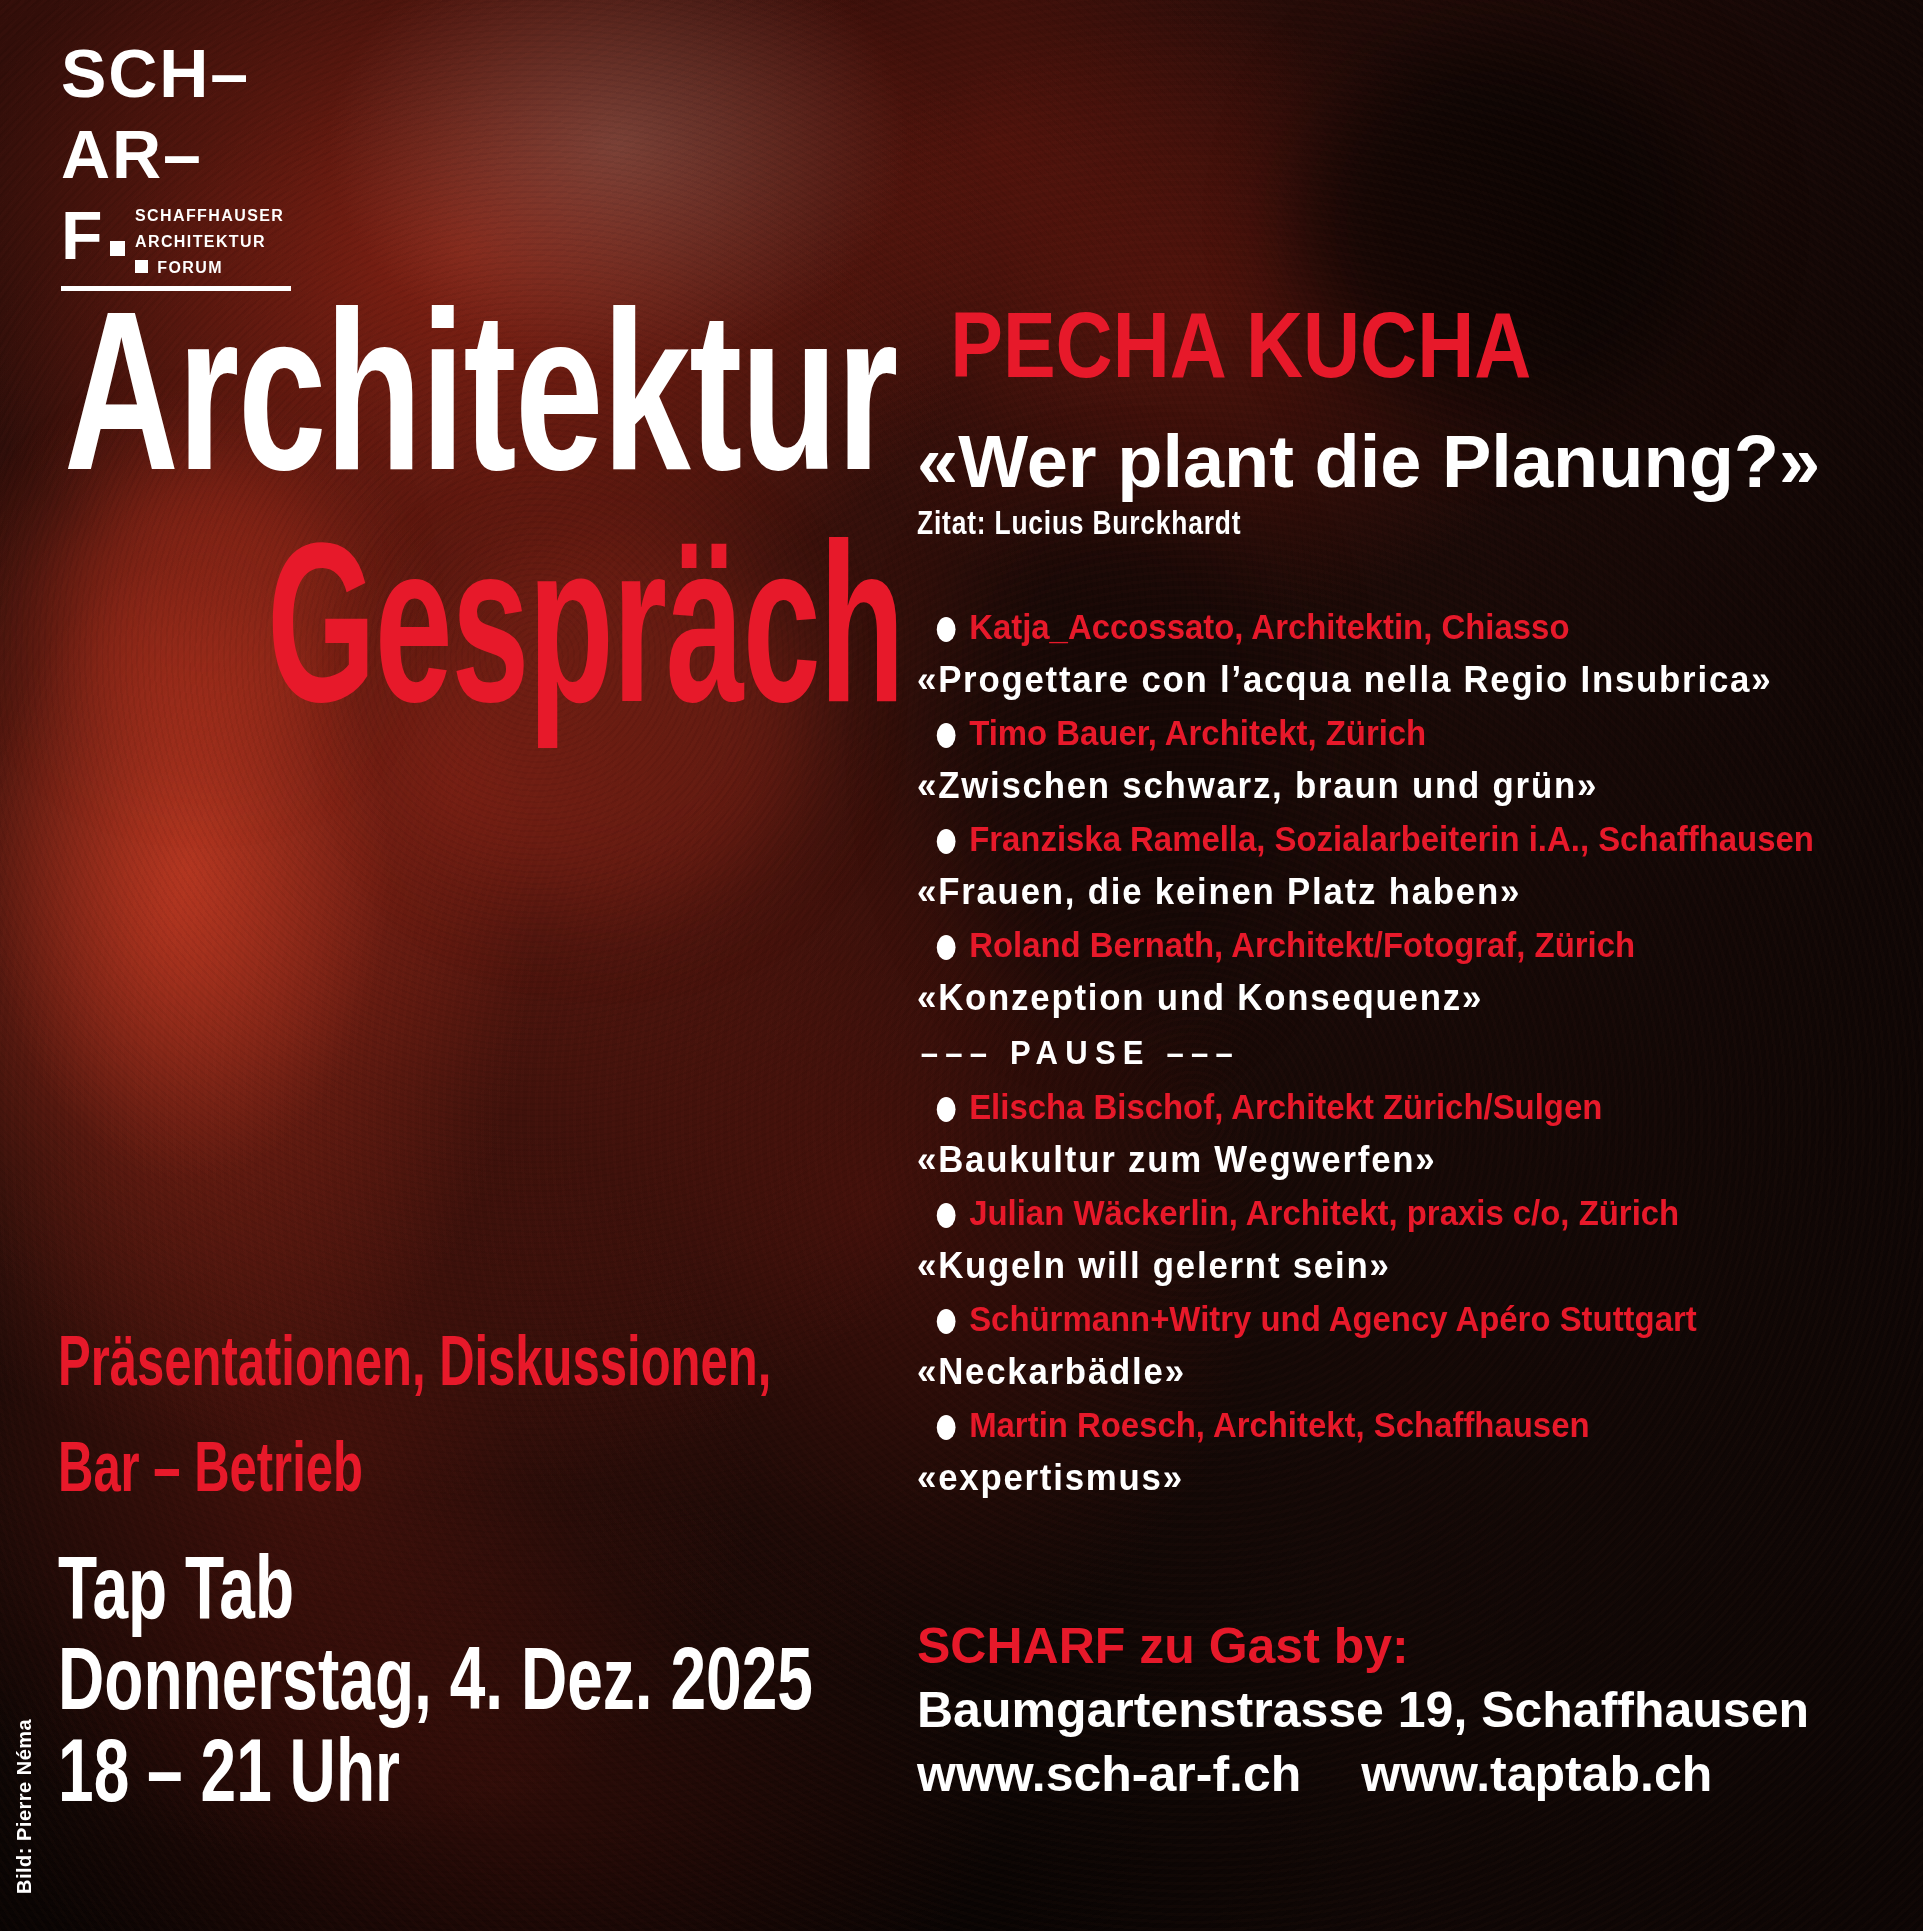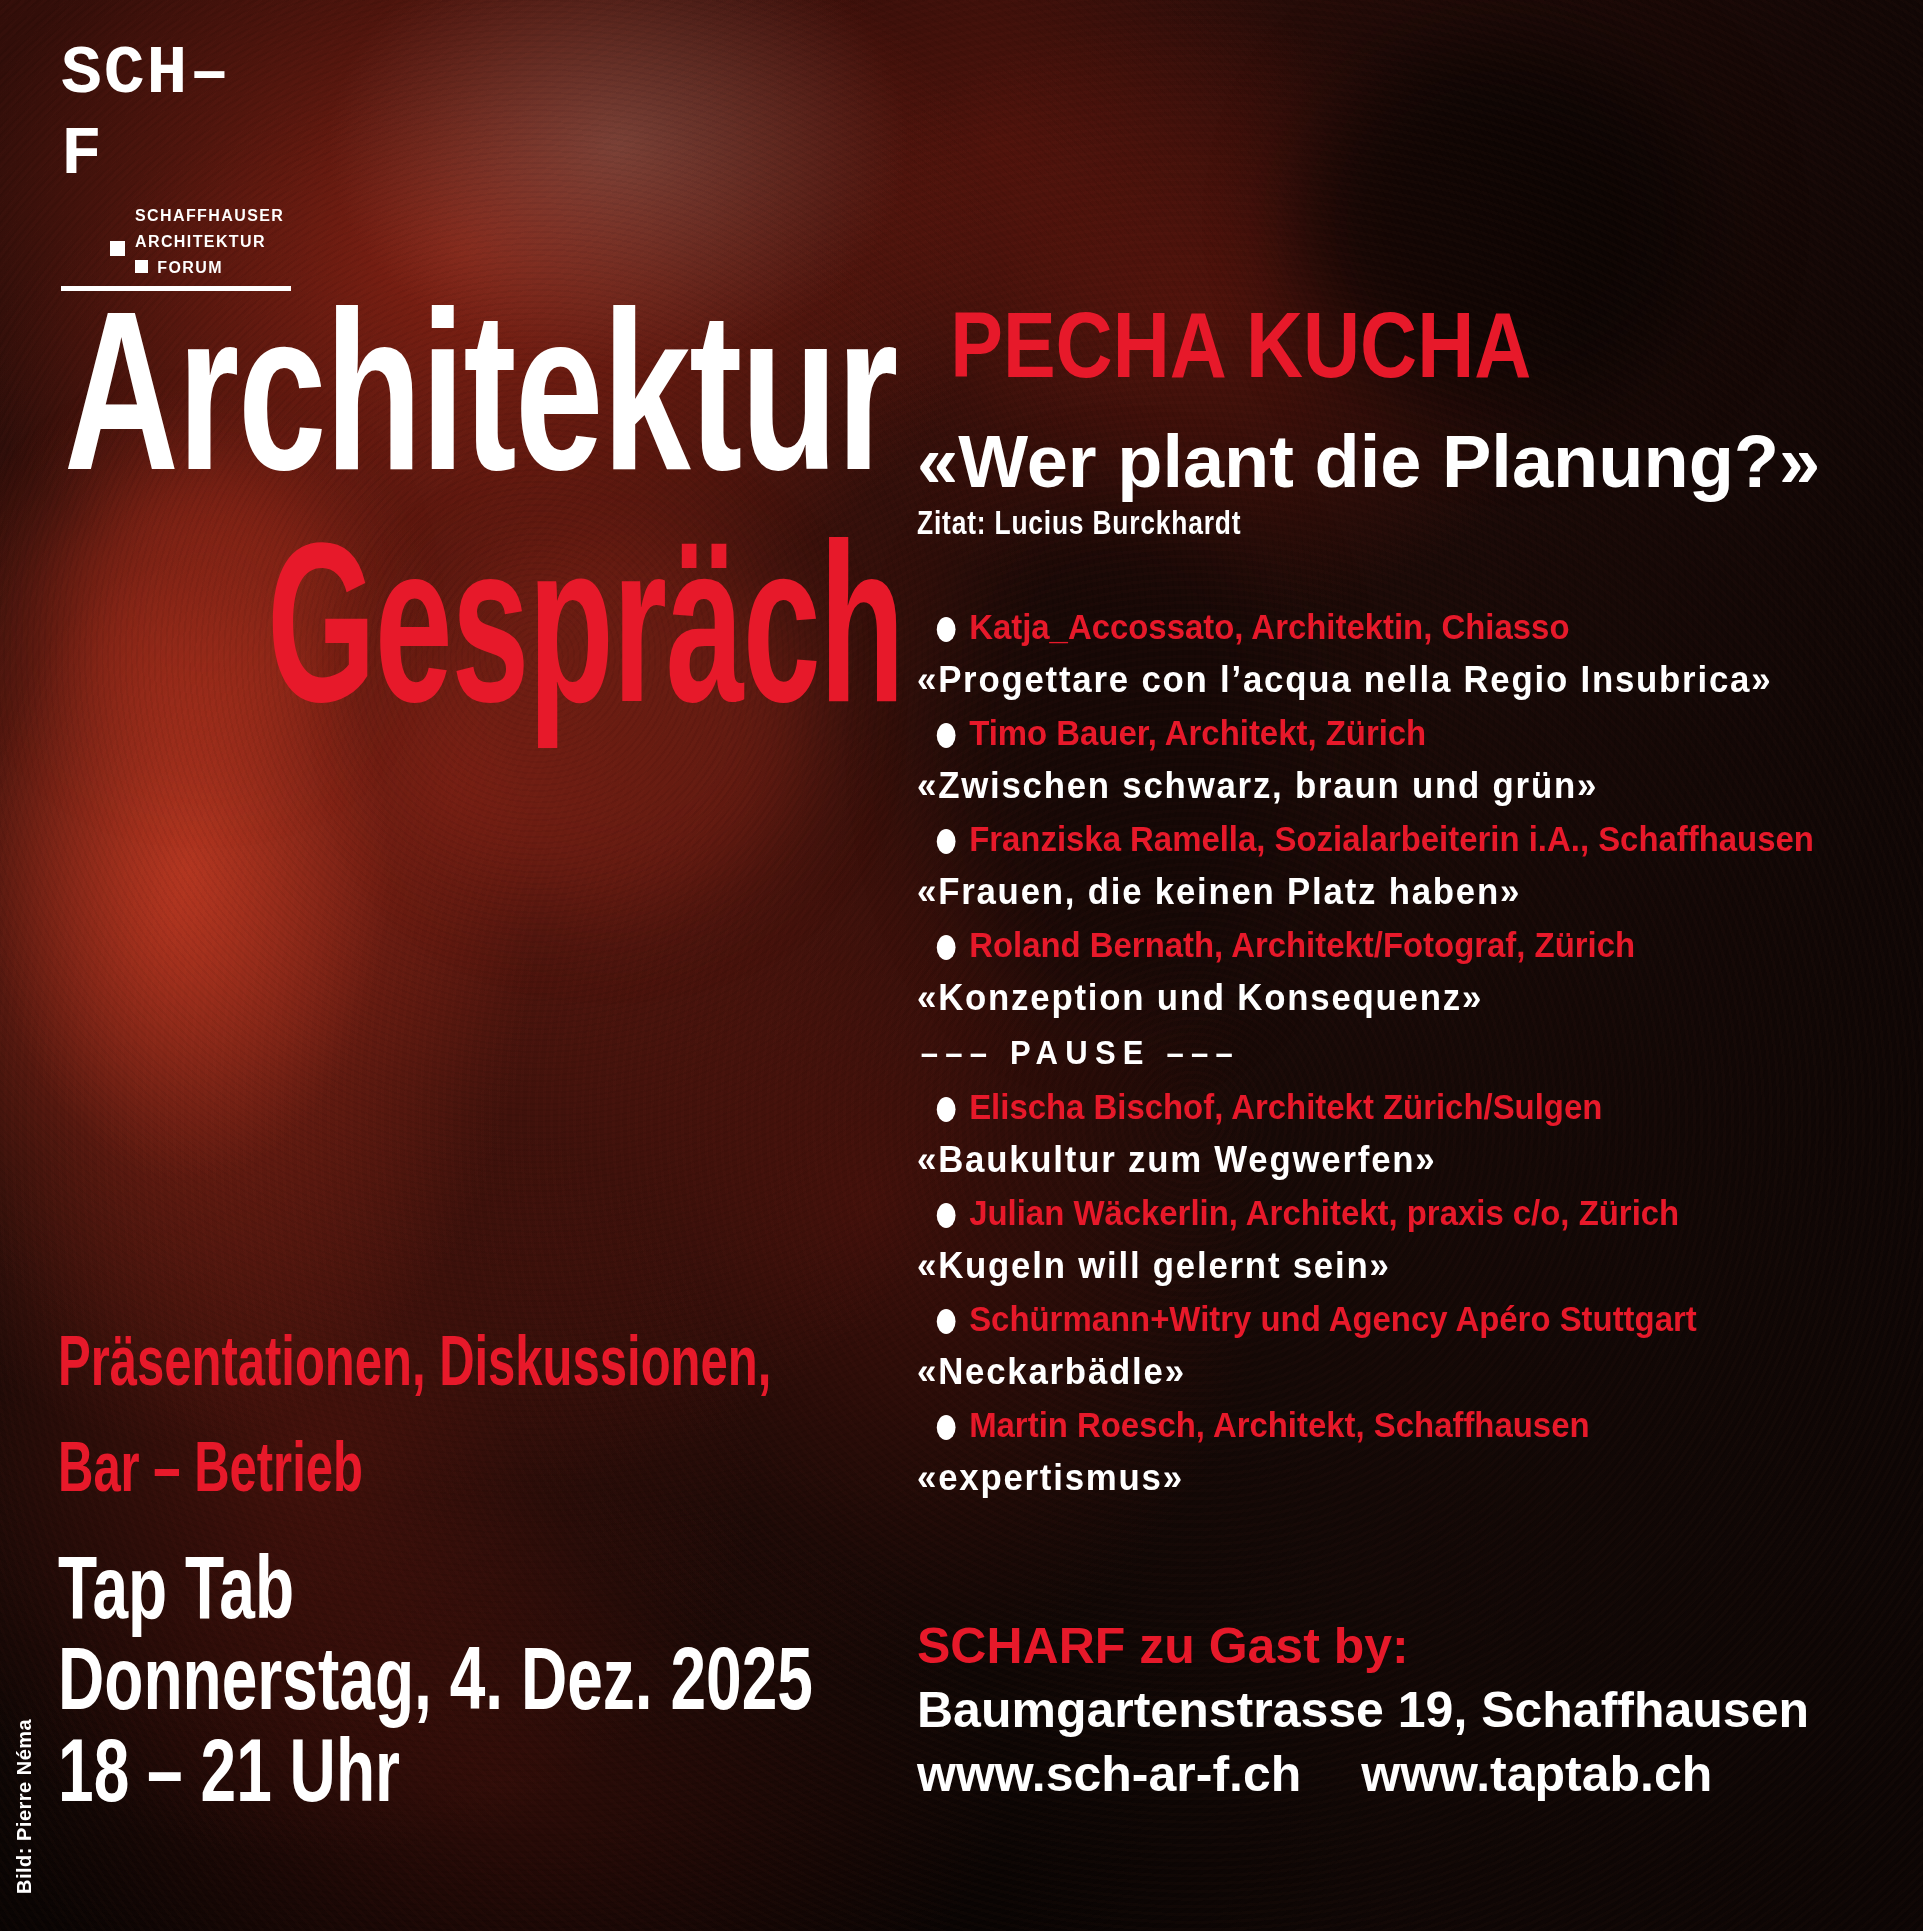--- a/index.html
+++ b/index.html
@@ -38,21 +38,21 @@
   .blob-dark-1{left:1303px;top:39px;width:406px;height:367px;background:rgba(10,4,3,.75);}
   .blob-dark-2{left:946px;top:502px;width:348px;height:502px;background:rgba(16,6,5,.6);}
   .blob-red-1{left:58px;top:463px;width:290px;height:290px;background:rgba(180,48,28,.45);}
   .blob-red-2{left:406px;top:541px;width:406px;height:367px;background:rgba(150,40,24,.4);}
 
   .txt{position:absolute;white-space:nowrap;line-height:1;}
   .white{color:#ffffff;}
   .red{color:#e7192a;}
 
   
-  .logo-big{left:61px;top:33px;font-size:68px;line-height:81px;letter-spacing:1.9px;font-family:Liberation Mono, monospace;}
+  .logo-big{left:61px;top:33px;font-size:68px;line-height:81px;letter-spacing:1.9px;}
   .logo-sub{left:135px;top:203px;font-size:16px;line-height:26px;letter-spacing:1.4px;}
   .logo-sub .sq{display:inline-block;width:12.6px;height:12.6px;background:#fff;margin-right:9.7px;}
   .logo-fdot{left:110px;top:241px;width:15.4px;height:15.4px;background:#fff;}
   .logo-rule{left:61px;top:286px;width:230px;height:4.8px;background:#fff;}
 
   
   .title-main{left:64px;top:277px;font-size:227px;transform:scaleX(.70);transform-origin:0 0;letter-spacing:-1.9px;}
   .title-sub{left:267px;top:509px;font-size:227px;transform:scaleX(.617);transform-origin:0 0;letter-spacing:-1.9px;}
 
   
@@ -88,20 +88,21 @@
 
   <div class="bg"></div>
   <div class="blob blob-red-1"></div>
   <div class="blob blob-red-2"></div>
   <div class="blob blob-dark-1"></div>
   <div class="blob blob-dark-2"></div>
   <div class="bg-grain"></div>
 
   <div class="txt white logo-big">
     <div>SCH–</div>
+    <div>AR–</div>
     <div>F</div>
   </div>
   <div class="txt logo-fdot"></div>
   <div class="txt white logo-sub">
     <div>SCHAFFHAUSER</div>
     <div>ARCHITEKTUR</div>
     <div><span class="sq"></span><span>FORUM</span></div>
   </div>
   <div class="txt logo-rule"></div>
 

